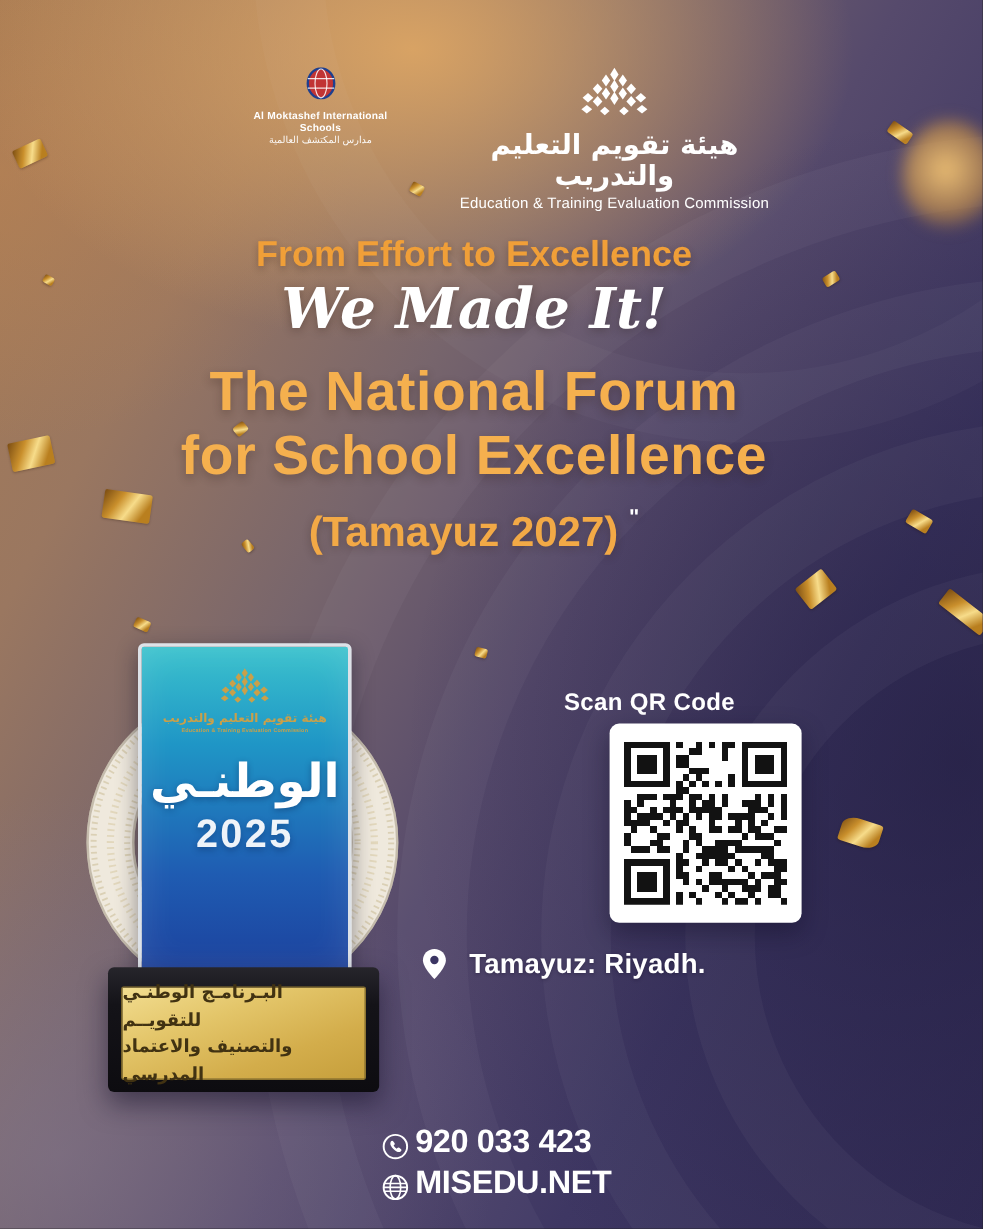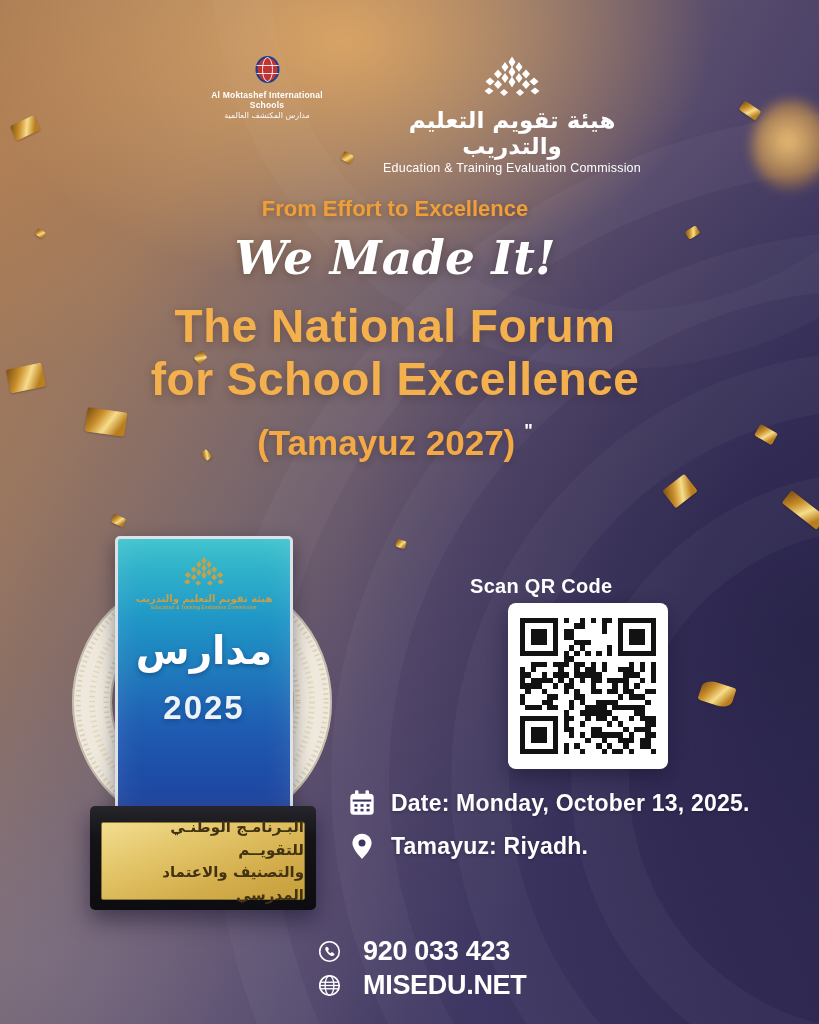--- a/index.html
+++ b/index.html
@@ -19,59 +19,59 @@
   .mis-logo{position:absolute;left:193px;top:56px;width:148px;text-align:center;color:#fff;}
   .mis-acronym{position:relative;font-size:54px;font-weight:800;letter-spacing:2px;line-height:.95;margin-top:2px;}
   .mis-dot{position:absolute;left:50%;top:-1px;width:7px;height:7px;background:#fff;transform:translateX(-54%);border-radius:1px;}
   .mis-sub{font-size:8.5px;font-weight:700;letter-spacing:.2px;margin-top:3px;}
   .mis-sub-ar{font-size:8px;margin-top:1px;opacity:.95;}
   .etec-logo{position:absolute;left:362px;top:54px;width:300px;text-align:center;color:#fff;}
   .etec-ar{font-size:23px;font-weight:700;margin-top:5px;}
   .etec-en{font-size:12.5px;font-weight:500;margin-top:2px;letter-spacing:.2px;}
   
   .hero{position:absolute;left:0;top:0;width:790px;text-align:center;}
-  .tagline{position:absolute;top:196px;width:100%;font-size:22px;font-weight:800;color:#f09f38;text-shadow:0 2px 6px rgba(50,30,20,.3);}
+  .tagline{position:absolute;top:196px;width:100%;font-size:30px;font-weight:800;color:#f09f38;text-shadow:0 2px 6px rgba(50,30,20,.3);}
   .scriptline{position:absolute;top:230px;width:100%;font-size:47px;color:#fff;font-family:"DejaVu Serif",serif;font-style:italic;font-weight:600;text-shadow:0 2px 8px rgba(40,25,20,.35);}
   .title1{position:absolute;top:299px;width:100%;font-size:46px;font-weight:800;color:#f5b04e;letter-spacing:.5px;text-shadow:0 3px 8px rgba(50,30,20,.3);}
   .title2{position:absolute;top:352px;width:100%;font-size:46px;font-weight:800;color:#f5b04e;letter-spacing:.5px;text-shadow:0 3px 8px rgba(50,30,20,.3);}
   .subtitle{position:absolute;top:421px;width:100%;font-size:35px;font-weight:800;color:#f2a946;text-shadow:0 2px 7px rgba(50,30,20,.3);}
   .subtitle .mark{font-size:18px;color:#fff;vertical-align:18px;margin-left:9px;font-weight:700;}
   
   .confetti{position:absolute;background:linear-gradient(120deg,#7a4c12 0%,#c98f2c 32%,#f7dc8a 56%,#b97f1f 82%);border-radius:2px;box-shadow:0 1px 2px rgba(40,20,0,.3);}
   .bokeh{position:absolute;left:752px;top:100px;width:80px;height:92px;border-radius:50%;
     background:radial-gradient(circle at 45% 45%, rgba(243,196,116,.95), rgba(205,146,66,.6) 55%, rgba(180,120,50,0) 78%);
     filter:blur(6px);}
   
   .trophy{position:absolute;left:52px;top:530px;width:300px;height:400px;}
   .ring{position:absolute;left:0;top:30px;}
   .panel{position:absolute;left:63px;top:6px;width:172px;height:270px;border:3px solid #dde2e8;border-radius:5px;
     background:linear-gradient(180deg,#3bc2cd 0%,#1f96c6 30%,#1f5cb2 70%,#1c429e 100%);
     box-shadow:0 6px 18px rgba(20,20,40,.45), inset 0 0 30px rgba(255,255,255,.12);text-align:center;}
   .panel-logo{margin-top:16px;}
   .panel-etec-ar{font-size:10px;font-weight:700;color:#c9a04a;margin-top:2px;}
   .panel-etec-en{font-size:4.5px;font-weight:600;color:#c9a04a;margin-top:1px;letter-spacing:.2px;}
   .award-ar{font-size:39px;font-weight:800;color:#fff;margin-top:18px;text-shadow:0 2px 5px rgba(10,30,80,.4);}
-  .award-year{font-size:33px;font-weight:800;color:rgba(255,255,255,.93);margin-top:16px;letter-spacing:2px;text-shadow:0 2px 5px rgba(10,30,80,.35);}
+  .award-year{font-size:33px;font-weight:800;color:rgba(255,255,255,.93);margin-top:2px;letter-spacing:2px;text-shadow:0 2px 5px rgba(10,30,80,.35);}
   .peg{position:absolute;top:268px;width:10px;height:16px;background:linear-gradient(90deg,#9aa0a8,#d8dde2,#888e96);border-radius:2px;}
   .base{position:absolute;left:38px;top:276px;width:226px;height:104px;background:linear-gradient(180deg,#26252b,#141318 30%,#0d0c10);border-radius:5px;box-shadow:0 10px 22px rgba(15,12,35,.5);}
   .plaque{position:absolute;left:11px;top:16px;right:11px;height:76px;border-radius:2px;
     background:linear-gradient(160deg,#f2dd90 0%,#e3c569 35%,#d3ad4b 70%,#c69f3c 100%);
-    border:1px solid #8d742f;display:flex;flex-direction:column;justify-content:center;text-align:right;}
+    border:1px solid #8d742f;display:flex;flex-direction:column;justify-content:center;text-align:left;}
   .plaque div{font-size:15px;font-weight:700;color:#413212;line-height:1.5;}
   
   .qr-label{position:absolute;left:470px;top:575px;width:240px;text-align:left;color:#fff;font-size:20px;font-weight:600;letter-spacing:.3px;}
   .qr-panel{position:absolute;left:508px;top:603px;width:160px;height:166px;background:#fff;border-radius:8px;box-shadow:0 8px 20px rgba(15,12,35,.4);display:flex;align-items:center;justify-content:center;}
   
   .details{position:absolute;left:348px;top:789px;}
   .detail-row{display:flex;align-items:center;gap:15px;margin-bottom:15px;}
   .detail-row .txt{color:#fff;font-size:23px;font-weight:800;letter-spacing:.2px;text-shadow:0 1px 3px rgba(20,15,40,.4);}
   .dicon{width:28px;height:28px;flex:0 0 28px;}
   
   .contact{position:absolute;left:318px;top:936px;}
-  .contact-row{display:flex;align-items:center;gap:22px;margin-bottom:3px;}
+  .contact-row{display:flex;align-items:flex-end;gap:5px;margin-bottom:3px;}
   .contact-row .txt{color:#fff;font-size:27px;font-weight:800;letter-spacing:-.3px;}
   .cicon{width:23px;height:23px;flex:0 0 23px;}
 </style>
 </head>
 <body>
 
 <div class="poster">
 
   <svg width="0" height="0" style="position:absolute">
     <defs>
@@ -165,21 +165,21 @@
     <div class="peg" style="left:76px;"></div>
     <div class="peg" style="left:212px;"></div>
     <div class="panel">
       <div class="panel-logo">
         <svg width="44" height="32" viewBox="-30 -32 60 44" style="color:#c9a04a">
           <use href="#etec-palm"></use>
         </svg>
       </div>
       <div class="panel-etec-ar ar">هيئة تقويم التعليم والتدريب</div>
       <div class="panel-etec-en">Education &amp; Training Evaluation Commission</div>
-      <div class="award-ar ar">مدارس</div>
+      <div class="award-ar ar">الوطنـي</div>
       <div class="award-year">2025</div>
     </div>
     <div class="base">
       <div class="plaque">
         <div class="ar">البـرنامـج الوطنـي للتقويــم</div>
         <div class="ar">والتصنيف والاعتماد المدرسي</div>
       </div>
     </div>
   </div>
 
@@ -489,37 +489,20 @@
         <rect x="17" y="24" width="1" height="1" fill="#121212"></rect>
         <rect x="18" y="24" width="1" height="1" fill="#121212"></rect>
         <rect x="20" y="24" width="1" height="1" fill="#121212"></rect>
         <rect x="24" y="24" width="1" height="1" fill="#121212"></rect>
       </svg>
   </div>
 
   <div class="details">
     <div class="detail-row">
       <svg class="dicon" viewBox="0 0 24 24">
-        <rect x="2" y="4" width="20" height="18" rx="3" fill="#fff"></rect>
-        <rect x="6" y="1" width="3" height="5" rx="1.2" fill="#fff"></rect>
-        <rect x="15" y="1" width="3" height="5" rx="1.2" fill="#fff"></rect>
-        <rect x="4" y="9" width="16" height="1.8" fill="#3b3563"></rect>
-        <g fill="#3b3563">
-          <rect x="5.5" y="13" width="2.6" height="2.2"></rect>
-            <rect x="10.7" y="13" width="2.6" height="2.2"></rect>
-            <rect x="15.9" y="13" width="2.6" height="2.2"></rect>
-          <rect x="5.5" y="17" width="2.6" height="2.2"></rect>
-            <rect x="10.7" y="17" width="2.6" height="2.2"></rect>
-            <rect x="15.9" y="17" width="2.6" height="2.2"></rect>
-        </g>
-      </svg>
-      <span class="txt">Date: Monday, October 13, 2025.</span>
-    </div>
-    <div class="detail-row">
-      <svg class="dicon" viewBox="0 0 24 24">
         <path d="M12 1.5 C7.2 1.5 3.8 5.2 3.8 9.6 C3.8 15 12 23 12 23 C12 23 20.2 15 20.2 9.6 C20.2 5.2 16.8 1.5 12 1.5 Z" fill="#fff"></path>
         <circle cx="12" cy="9.4" r="3" fill="#3b3563"></circle>
       </svg>
       <span class="txt">Tamayuz: Riyadh.</span>
     </div>
   </div>
 
   <div class="contact">
     <div class="contact-row">
       <svg class="cicon" viewBox="0 0 24 24">

